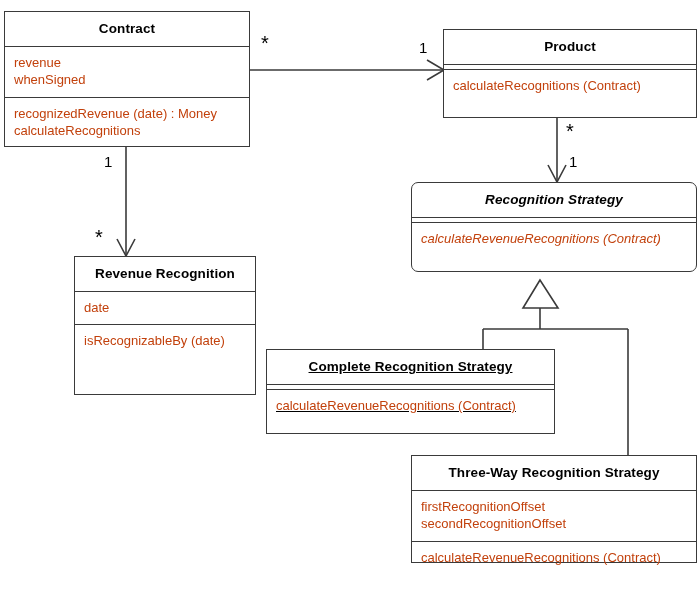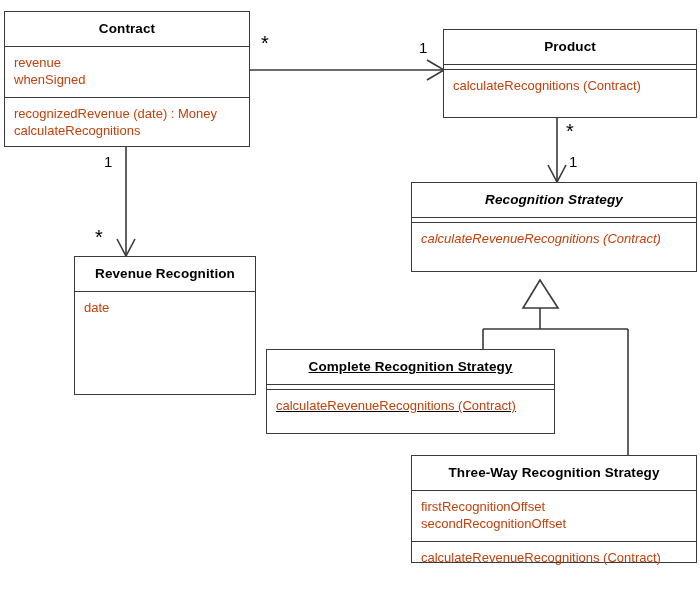--- a/index.html
+++ b/index.html
@@ -141,23 +141,26 @@
     </div>
   </div>
 
   <div class="uml-class" style="left:35px; top:256px; width:182px; height:139px;margin-left:39px;">
     <div class="compartment name-c">
       <div class="class-name">Revenue Recognition</div>
     </div>
     <div class="compartment">
       <div class="member">date</div>
     </div>
-  </div>
-
-  <div class="uml-class" style="left:411px; top:182px; width:286px; height:90px;">
+    <div class="compartment">
+      <div class="member">isRecognizableBy (date)</div>
+    </div>
+  </div>
+
+  <div class="uml-class" style="left:411px; top:182px; width:286px; height:90px;border-radius:7px;">
     <div class="compartment name-c">
       <div class="class-name abstract">Recognition Strategy</div>
     </div>
     <div class="compartment empty"></div>
     <div class="compartment">
       <div class="member abstract">calculateRevenueRecognitions (Contract)</div>
     </div>
   </div>
 
   <div class="uml-class" style="left:266px; top:349px; width:289px; height:85px;text-decoration:underline;">

